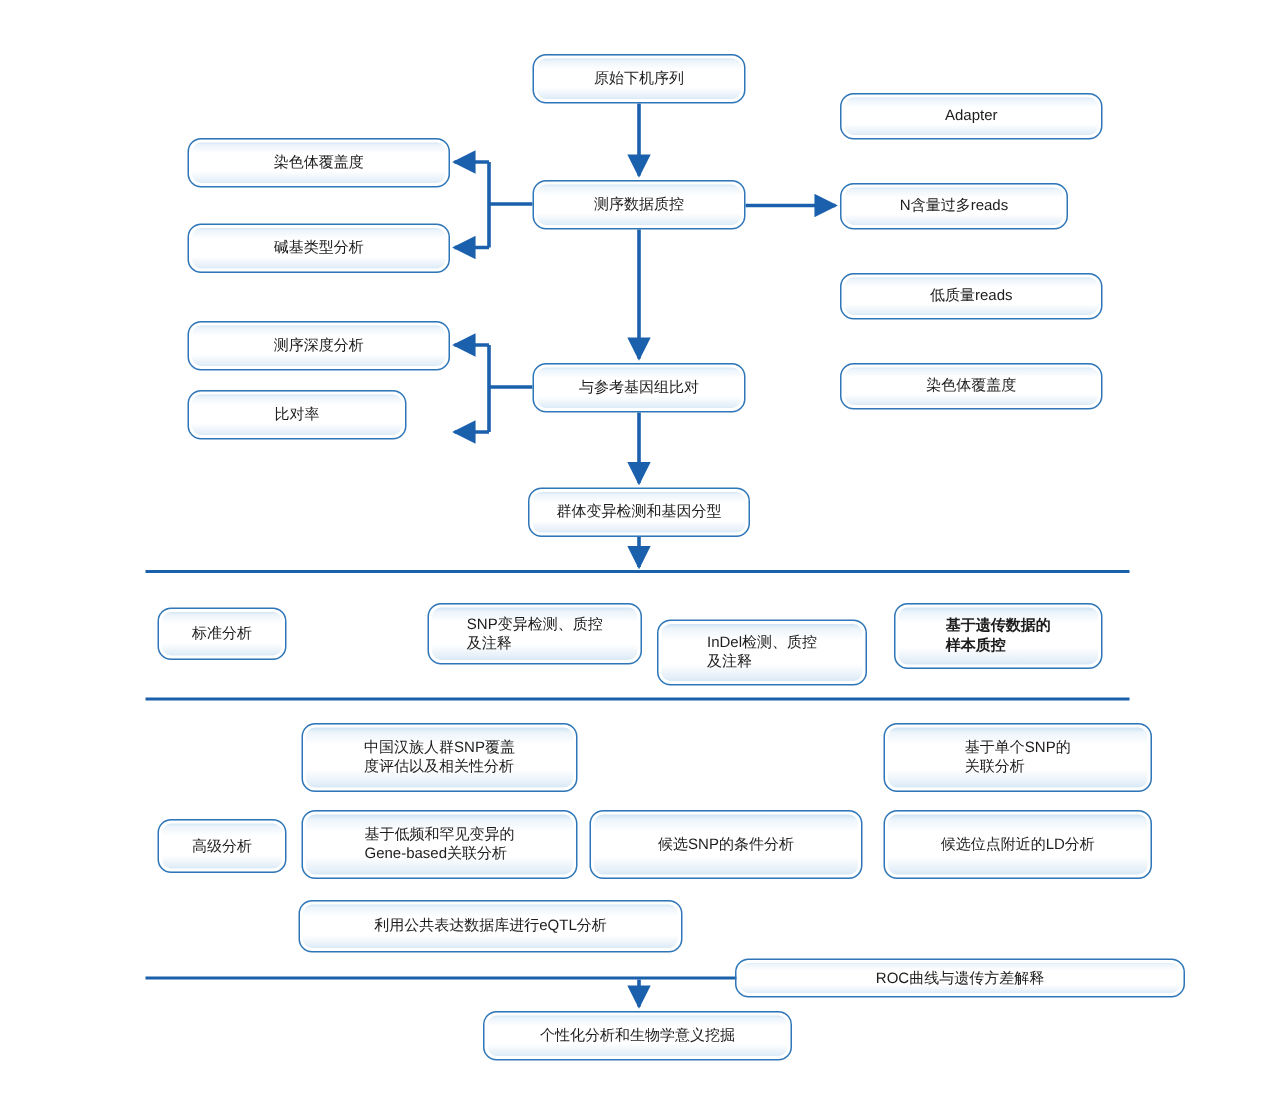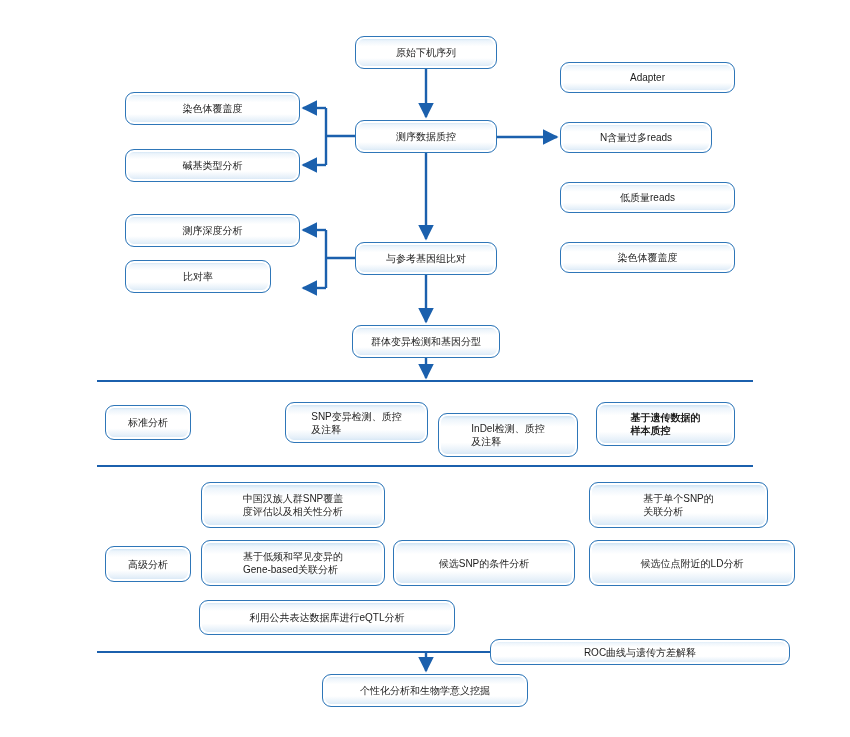--- a/index.html
+++ b/index.html
@@ -84,19 +84,19 @@
 样本质控</div>
 
   <div class="node" style="left:105px;top:546px;width:86px;height:36px;">高级分析</div>
   <div class="node" style="left:201px;top:482px;width:184px;height:46px;">中国汉族人群SNP覆盖
 度评估以及相关性分析</div>
   <div class="node" style="left:589px;top:482px;width:179px;height:46px;">基于单个SNP的
 关联分析</div>
   <div class="node" style="left:201px;top:540px;width:184px;height:46px;">基于低频和罕见变异的
 Gene-based关联分析</div>
   <div class="node" style="left:393px;top:540px;width:182px;height:46px;">候选SNP的条件分析</div>
-  <div class="node" style="left:589px;top:540px;width:206px;height:46px;">候选位点附近的LD分析</div>
+  <div class="node" style="left:589px;top:540px;width:179px;height:46px;">候选位点附近的LD分析</div>
   <div class="node" style="left:199px;top:600px;width:256px;height:35px;">利用公共表达数据库进行eQTL分析</div>
   <div class="node" style="left:490px;top:600px;width:300px;height:26px;margin-top:39px;">ROC曲线与遗传方差解释</div>
 
   <div class="node" style="left:322px;top:674px;width:206px;height:33px;">个性化分析和生物学意义挖掘</div>
 
 </div>
 
 </body></html>

